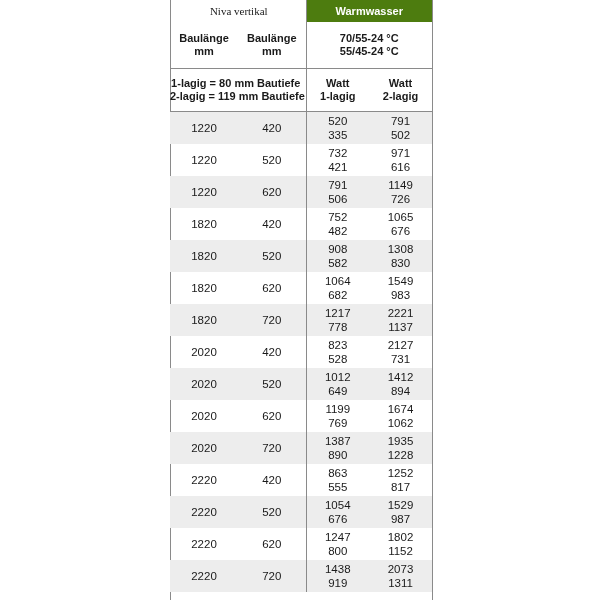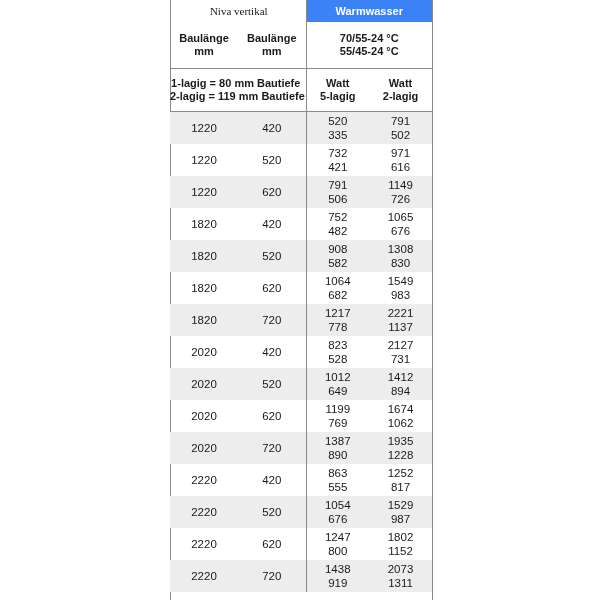--- a/index.html
+++ b/index.html
@@ -55,21 +55,21 @@
   .col-b { width: 68px; }
   .col-c { width: 63px; }
   .col-d { width: 63px; }
 
   
   .hdr-title {
     height: 22px;
     font-weight: bold;
     font-size: 11.5px;
     color: #ffffff;
-    background: #3b82f6;
+    background: #4d7c0f;
     text-align: center;
     border-left: 1px solid #8a8a8a;
     margin-top: 8px;
   }
   .hdr-niva {
     text-align: left;
     padding-left: 2px !important;
     font-size: 11.5px;
     height: 22px;
     color: #1a1a1a;
@@ -155,21 +155,21 @@
         <td colspan="2" class="bl"></td>
       </tr>
 
       <tr class="row-depth">
         <td class="depth-left" colspan="2">
           <span>1-lagig = 80 mm Bautiefe</span>
           <span>2-lagig = 119 mm Bautiefe</span>
         </td>
         <td class="watt-cell bl">
           <span>Watt</span>
-          <span>5-lagig</span>
+          <span>1-lagig</span>
         </td>
         <td class="watt-cell">
           <span>Watt</span>
           <span>2-lagig</span>
         </td>
       </tr>
 
       <tr class="data alt divider-top">
         <td>1220</td>
         <td>420</td>

